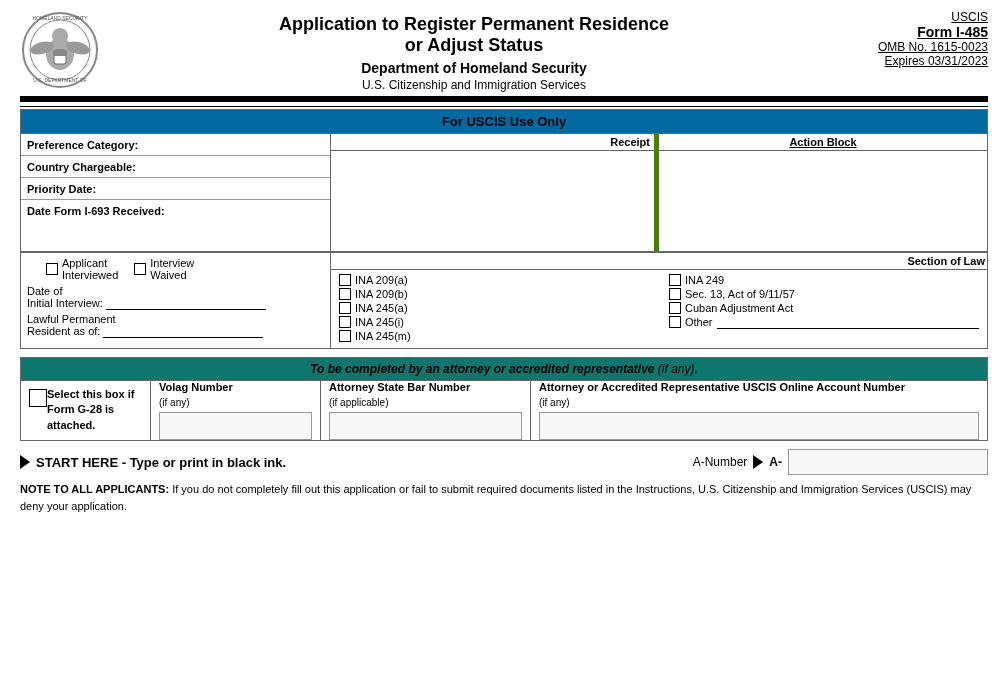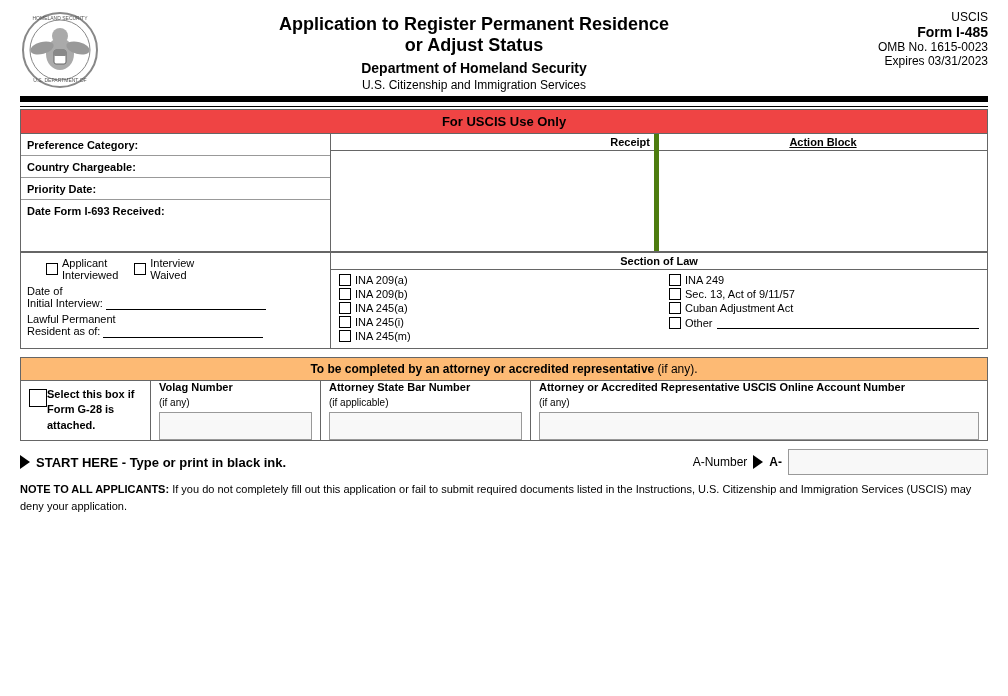--- a/index.html
+++ b/index.html
@@ -41,20 +41,21 @@
     }
     .header-center .agency {
       font-size: 12px;
       margin-top: 2px;
     }
     .header-right {
       text-align: right;
       font-size: 12px;
       flex-shrink: 0;
       width: 140px;
+      text-decoration: underline;
     }
     .header-right .form-id {
       font-weight: bold;
       font-size: 14px;
     }
 
     
     .thick-bar {
       height: 6px;
       background: #000;
@@ -65,21 +66,21 @@
       background: #000;
       margin: 2px 0;
     }
 
     
     .uscis-section {
       border: 1.5px solid #666;
       margin-bottom: 8px;
     }
     .uscis-header {
-      background: #ef4444;
+      background: #0369a1;
       text-align: center;
       font-weight: bold;
       font-size: 13px;
       padding: 4px;
       border-bottom: 1px solid #666;
     }
     .uscis-grid {
       display: grid;
       grid-template-columns: 310px 1fr 1fr;
       border-top: none;
@@ -151,55 +152,56 @@
       border-bottom: 1px solid #000;
       width: 160px;
     }
 
     
     .section-law {
       border-top: 1px solid #666;
       grid-column: 2 / 4;
     }
     .section-law-header {
-      text-align: center;
+      text-align: right;
       font-weight: bold;
       font-size: 11px;
       padding: 2px;
       border-bottom: 1px solid #666;
     }
     .law-grid {
       display: grid;
       grid-template-columns: 1fr 1fr;
       padding: 4px 8px;
       gap: 2px 20px;
     }
     .law-item {
       display: flex;
-      align-items: center;
+      align-items: flex-start;
       gap: 4px;
       font-size: 11px;
       margin-bottom: 2px;
     }
     .other-line {
       border-bottom: 1px solid #000;
       flex: 1;
     }
 
     
     .attorney-section {
       border: 1.5px solid #666;
       margin-bottom: 8px;
     }
     .attorney-header {
-      background: #fdba74;
+      background: #0f766e;
       text-align: center;
       font-size: 12px;
       padding: 4px;
       border-bottom: 1px solid #666;
+      font-style: italic;
     }
     .attorney-grid {
       display: grid;
       grid-template-columns: 130px 170px 210px 1fr;
       border-top: none;
     }
     .attorney-cell {
       padding: 0 8px;
       border-right: 1px solid #666;
     }

